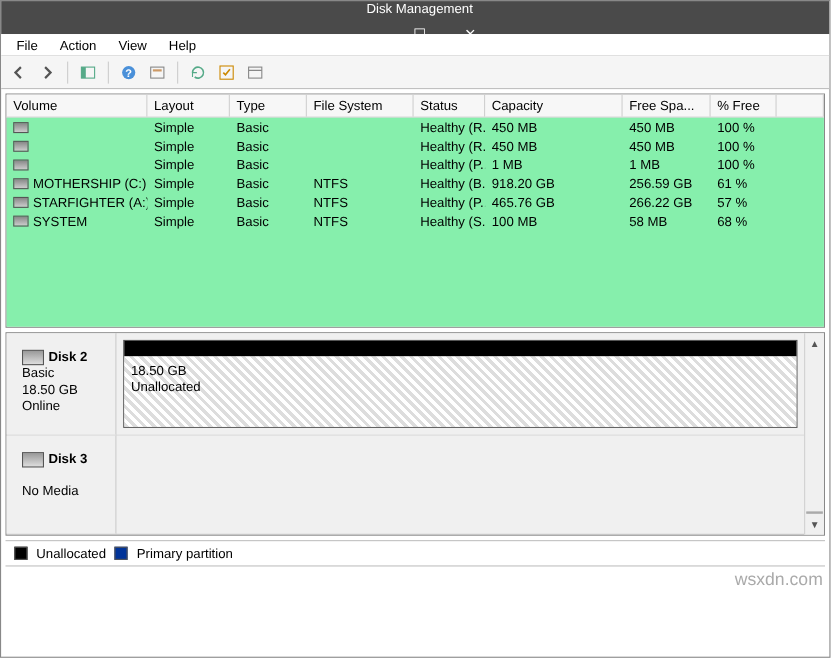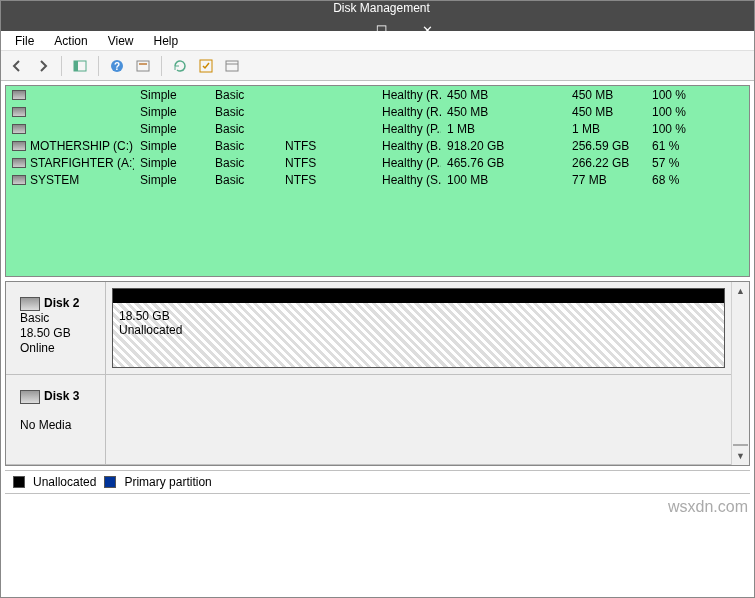--- a/index.html
+++ b/index.html
@@ -113,20 +113,31 @@
     </div>
   <div class="tool-btn">
       <svg viewBox="0 0 16 16">
         <rect x="2" y="3" width="12" height="10" fill="none" stroke="#888"></rect>
         <line x1="2" y1="6" x2="14" y2="6" stroke="#888"></line>
       </svg>
     </div>
 </div>
 
 <div class="volume-list">
+  <div class="vol-header">
+    <div class="col c0">Volume</div>
+    <div class="col c1">Layout</div>
+    <div class="col c2">Type</div>
+    <div class="col c3">File System</div>
+    <div class="col c4">Status</div>
+    <div class="col c5">Capacity</div>
+    <div class="col c6">Free Spa...</div>
+    <div class="col c7">% Free</div>
+    <div class="col c8"></div>
+  </div>
   <div class="vol-rows" id="vol-rows">
       <div class="vol-row">
         <div class="cell c0"><span class="disk-ico"></span></div>
         <div class="cell c1">Simple</div>
         <div class="cell c2">Basic</div>
         <div class="cell c3"></div>
         <div class="cell c4">Healthy (R...</div>
         <div class="cell c5">450 MB</div>
         <div class="cell c6">450 MB</div>
         <div class="cell c7">100 %</div>
@@ -176,21 +187,21 @@
         <div class="cell c7">57 %</div>
         <div class="cell c8"></div>
       </div>
       <div class="vol-row">
         <div class="cell c0"><span class="disk-ico"></span>SYSTEM</div>
         <div class="cell c1">Simple</div>
         <div class="cell c2">Basic</div>
         <div class="cell c3">NTFS</div>
         <div class="cell c4">Healthy (S...</div>
         <div class="cell c5">100 MB</div>
-        <div class="cell c6">77 MB</div>
+        <div class="cell c6">58 MB</div>
         <div class="cell c7">68 %</div>
         <div class="cell c8"></div>
       </div>
     </div>
 </div>
 
 <div class="disk-map">
   <div class="disk-map-inner">
     <div class="disk-entry">
       <div class="disk-info">

